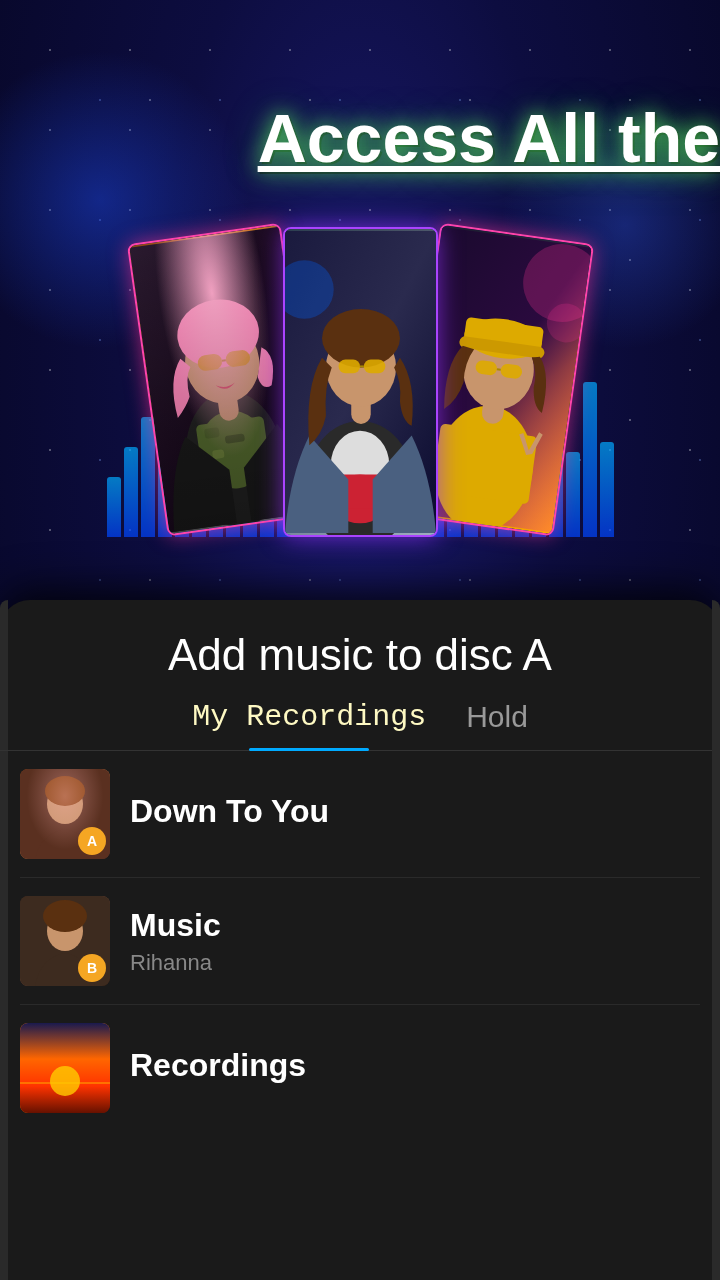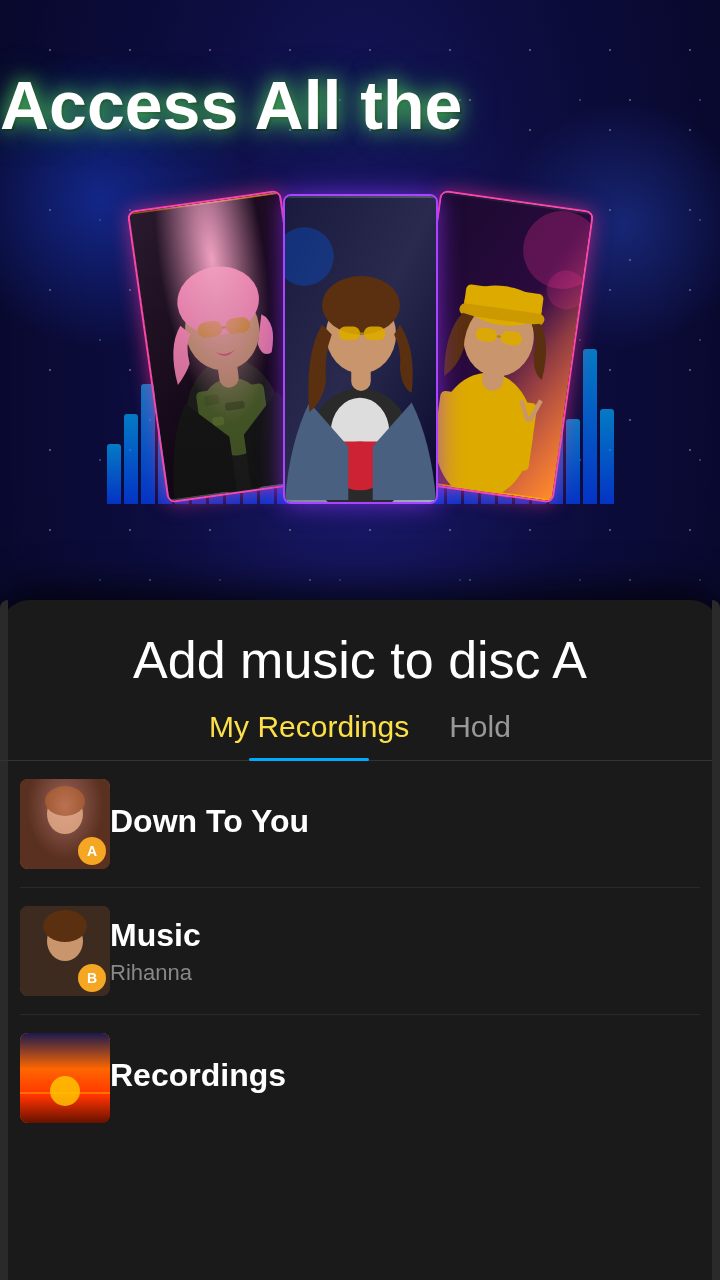--- a/index.html
+++ b/index.html
@@ -55,30 +55,31 @@
       background: radial-gradient(circle, rgba(50,100,255,0.3) 0%, transparent 70%);
       top: 100px;
       right: -30px;
       z-index: 0;
     }
 
     
     .header-title {
       position: relative;
       z-index: 10;
-      text-align: left;
-      padding-top: 66px;
+      text-align: right;
+      padding-top: 99px;
       font-size: 68px;
       font-weight: 900;
       color: white;
       text-shadow:
         0 0 20px rgba(100,255,100,0.8),
         0 0 40px rgba(50,200,50,0.4),
         2px 2px 0 rgba(0,0,0,0.5);
       line-height: 1.15;
+      text-decoration: underline;
     }
 
     
     .artists-area {
       position: relative;
       z-index: 10;
       height: 340px;
       margin-top: 20px;
       display: flex;
       align-items: flex-end;
@@ -214,21 +215,21 @@
       right: 0;
       top: 0;
       bottom: 0;
       width: 8px;
       background: #2a2a2a;
       border-radius: 0 30px 0 0;
     }
 
     .modal-title {
       text-align: center;
-      font-size: 52px;
+      font-size: 44px;
       color: white;
       font-weight: 400;
       padding: 10px 20px 20px;
     }
 
     
     .tabs {
       display: flex;
       justify-content: center;
       gap: 40px;
@@ -239,21 +240,22 @@
 
     .tab {
       font-size: 30px;
       color: #999;
       padding-bottom: 16px;
       cursor: pointer;
       position: relative;
     }
 
     .tab.active {
-      color: #fde047;
+      color: #fef9c3;
+      font-family: Liberation Mono, monospace;
     }
 
     .tab.active::after {
       content: '';
       position: absolute;
       bottom: -1px;
       left: 50%;
       transform: translateX(-50%);
       width: 120px;
       height: 3px;
@@ -295,20 +297,21 @@
       justify-content: center;
       font-size: 14px;
       font-weight: bold;
       color: white;
     }
 
     .badge-a { background: #f5a623; }
     .badge-b { background: #f5a623; }
 
     .track-info {
+      margin-left: 20px;
       flex: 1;
     }
 
     .track-name {
       font-size: 32px;
       color: white;
       font-weight: 600;
       margin-bottom: 6px;
     }
 

